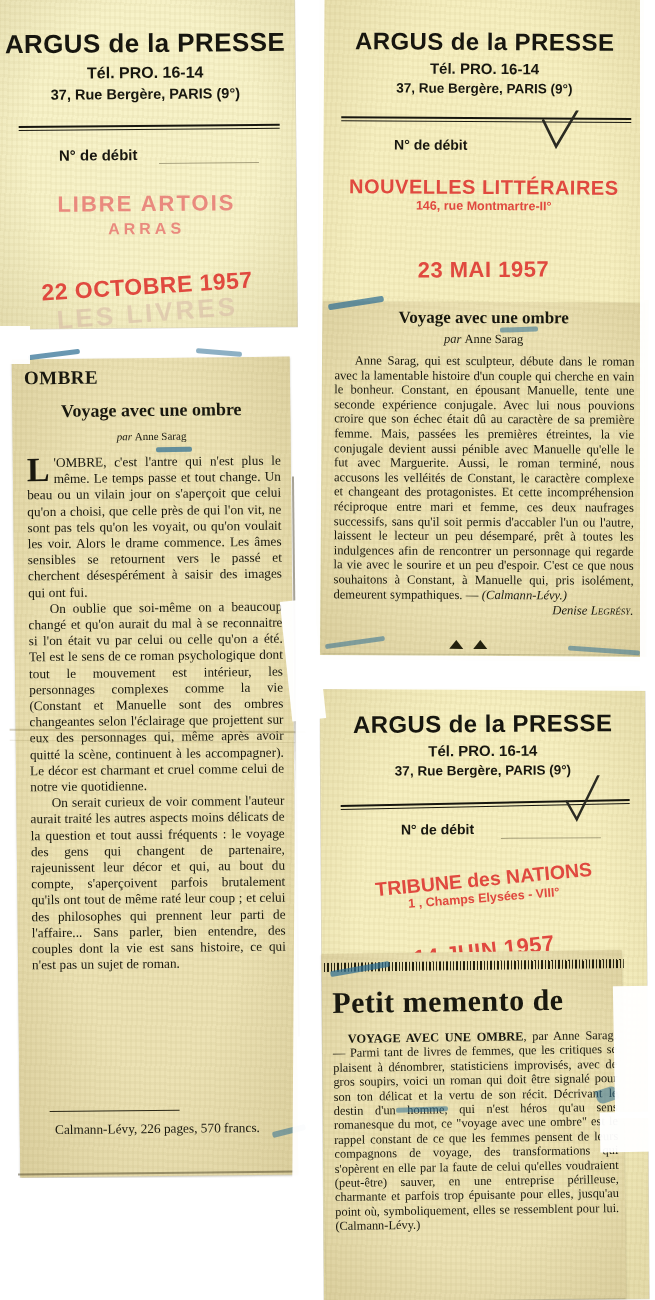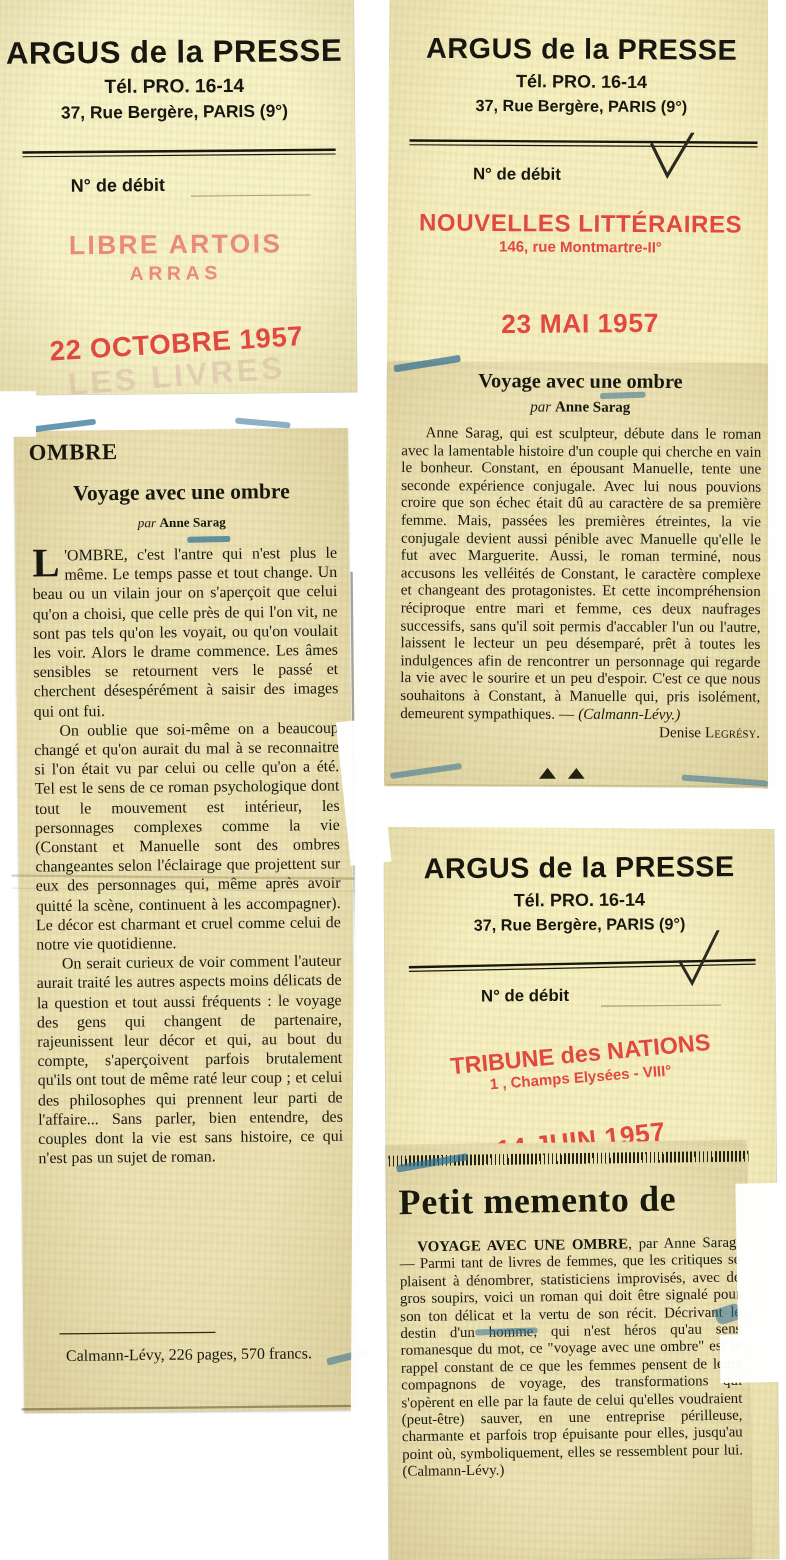--- a/index.html
+++ b/index.html
@@ -46,21 +46,21 @@
   .ghost{position:absolute;left:0;right:0;text-align:center;
          font-family:"Liberation Sans",sans-serif;font-weight:bold;
          color:#d7b8a6;opacity:.55;letter-spacing:3px;}
 
   
   .np{position:absolute;font-family:"Liberation Serif",serif;
       color:#19180f;text-align:justify;}
   .np-h1{font-weight:bold;letter-spacing:.5px;}
   .np-h2{font-weight:bold;text-align:center;}
   .np-by{text-align:center;font-style:italic;}
-  .np-by b{font-style:normal;font-weight:bold;}
+  .np-by b{font-style:normal;font-weight:normal;}
   .np-body{text-align:justify;word-spacing:.02em;}
   .np-body p{margin:0;text-indent:1.6em;}
   .sig{text-align:right;}
   .sc{font-variant:small-caps;}
   .hr-thin{position:absolute;border-top:1px solid #2a2716;}
   .tris{position:absolute;display:flex;gap:10px;}
   .tri{width:0;height:0;border-left:7px solid transparent;
        border-right:7px solid transparent;border-bottom:9px solid #23210f;}
   .dropcap{float:left;font-size:34px;line-height:26px;font-weight:bold;
            padding:2px 4px 0 0;}
@@ -160,21 +160,21 @@
   <div class="np np-h2" style="left:8px;right:8px;top:6px;font-size:17px;">Voyage avec une ombre</div>
   <div class="np np-by" style="left:8px;right:8px;top:30px;font-size:12.5px;">
     <span>par</span>
     <b>Anne Sarag</b>
   </div>
 
   <div class="np np-body" style="left:12px;right:10px;top:52px;font-size:12.6px;line-height:14.6px;">
     <p>
       <span>Anne Sarag, qui est sculpteur, débute dans le roman avec la lamentable histoire d'un couple qui cherche en vain le bonheur. Constant, en épousant Manuelle, tente une seconde expérience conjugale. Avec lui nous pouvions croire que son échec était dû au caractère de sa première femme. Mais, passées les premières étreintes, la vie conjugale devient aussi pénible avec Manuelle qu'elle le fut avec Marguerite. Aussi, le roman terminé, nous accusons les velléités de Constant, le caractère complexe et changeant des protagonistes. Et cette incompréhension réciproque entre mari et femme, ces deux naufrages successifs, sans qu'il soit permis d'accabler l'un ou l'autre, laissent le lecteur un peu désemparé, prêt à toutes les indulgences afin de rencontrer un personnage qui regarde la vie avec le sourire et un peu d'espoir. C'est ce que nous souhaitons à Constant, à Manuelle qui, pris isolément, demeurent sympathiques. — </span><i>(Calmann-Lévy.)</i>
     </p>
-    <div class="sig" style="margin-top:1px;">
+    <div class="sig" style="margin-top:1px;font-style:italic;">
       <span>Denise </span><span class="sc">Legrésy.</span>
     </div>
   </div>
 
   <div class="tris" style="left:128px;top:338px;">
     <div class="tri"></div>
     <div class="tri"></div>
   </div>
 </div>
 <div class="pen" style="left:328px;top:300px;width:56px;height:6px;transform:rotate(-9deg);"></div>

